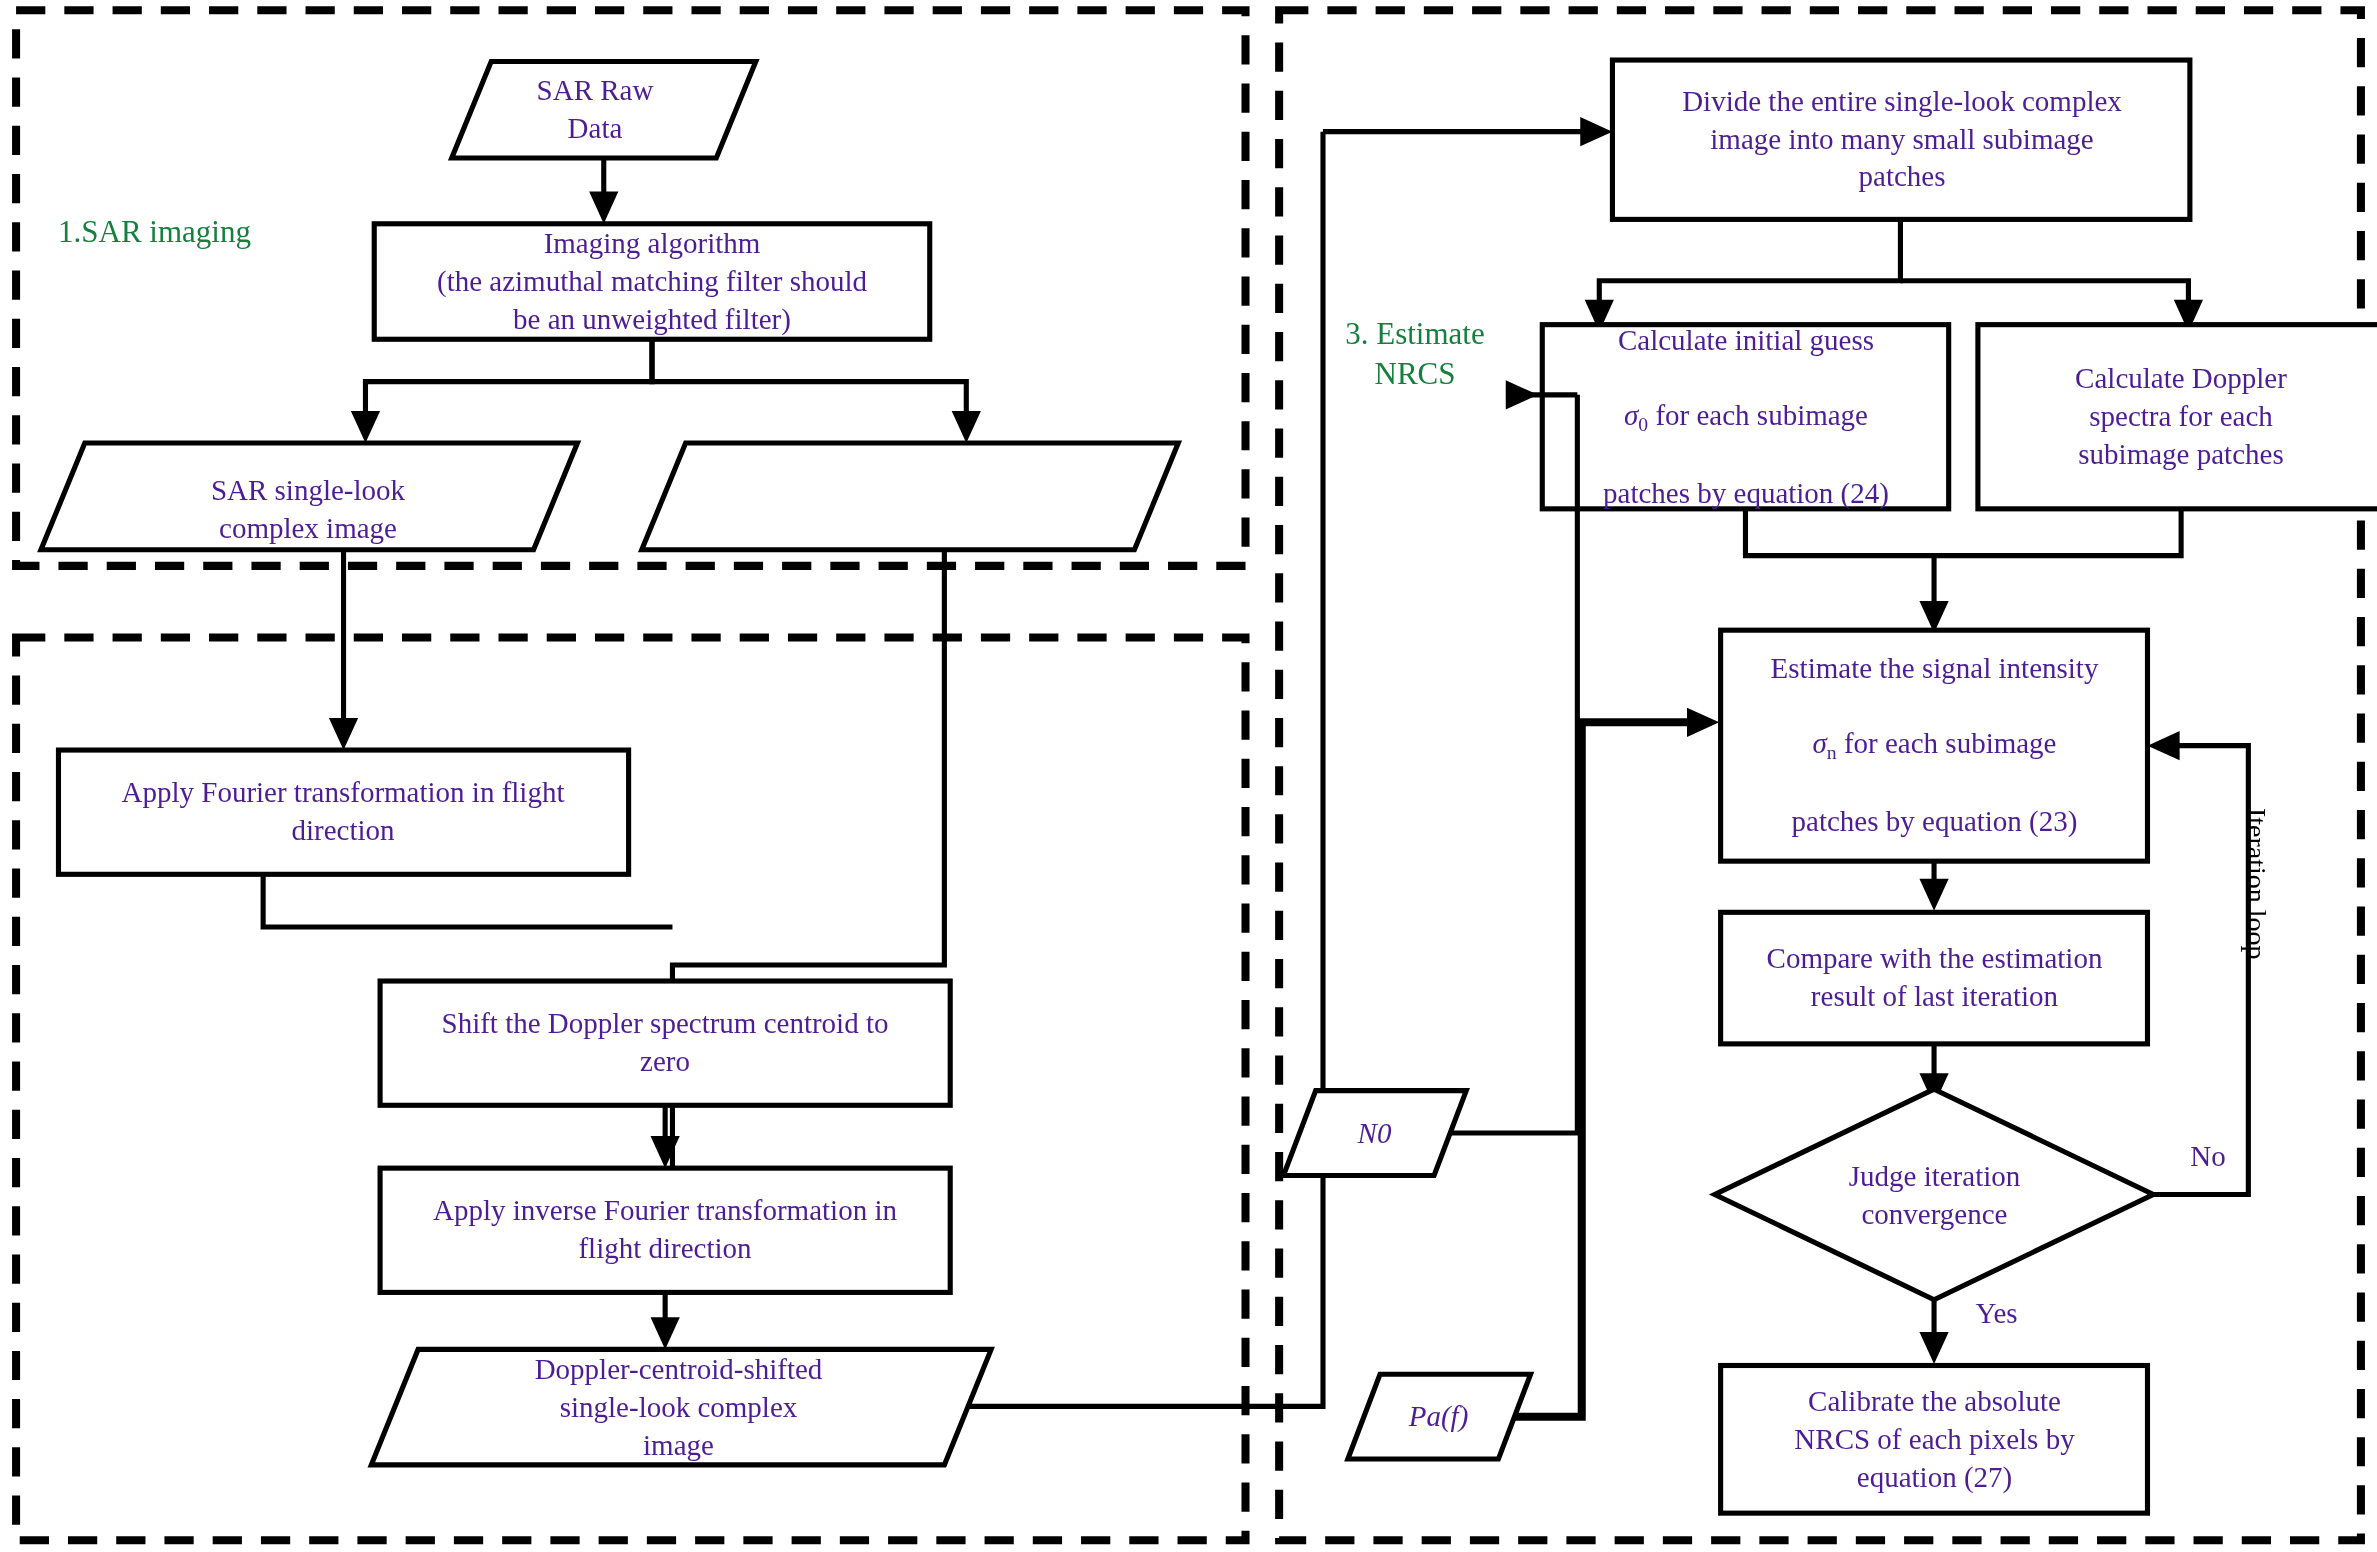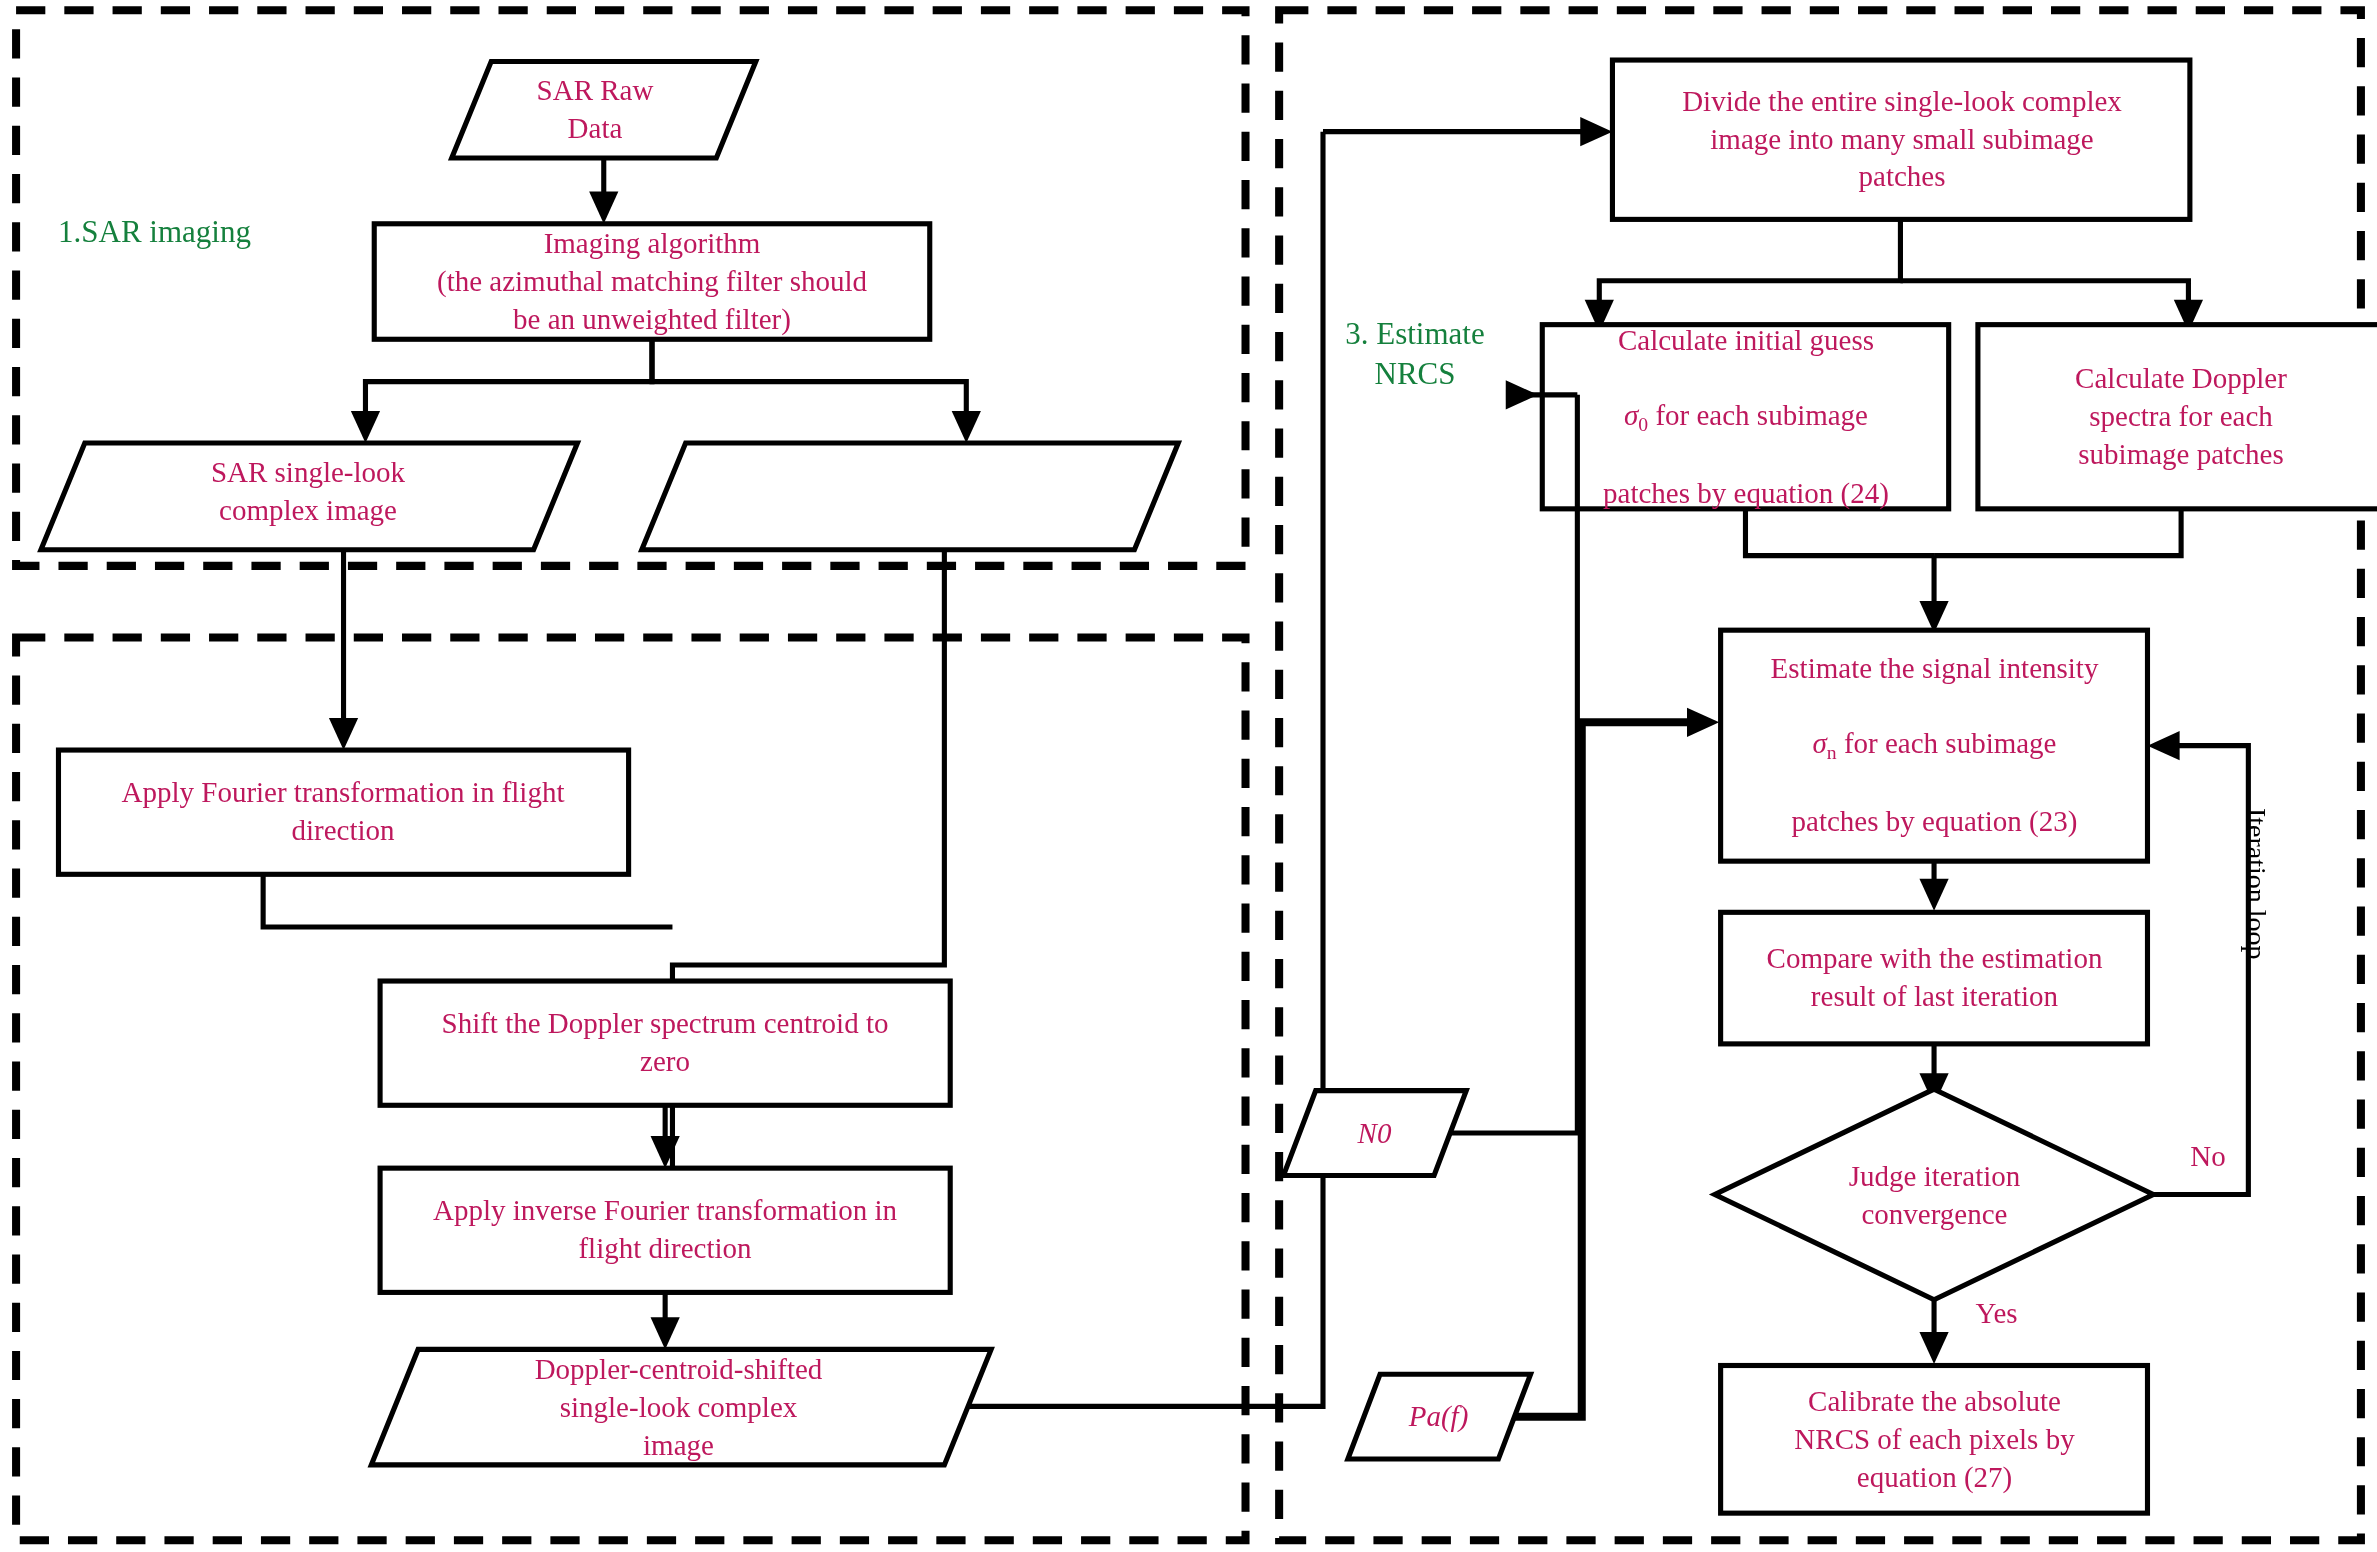--- a/index.html
+++ b/index.html
@@ -4,21 +4,21 @@
 <style>
   html,body{margin:0;padding:0;background:#ffffff;}
   #stage{position:relative;width:2377px;height:1552px;background:#ffffff;
          font-family:"Liberation Serif","DejaVu Serif",serif;}
   svg{position:absolute;left:0;top:0;width:2377px;height:1552px;}
   .shape{fill:#ffffff;stroke:#000000;stroke-width:7;}
   .line{stroke:#000000;stroke-width:7;fill:none;}
   .line-thick{stroke:#000000;stroke-width:11;fill:none;}
   .dash{stroke:#000000;stroke-width:11;fill:none;stroke-dasharray:40 26;}
   .arrowhead{fill:#000000;stroke:none;}
-  .lbl{position:absolute;text-align:center;color:#be185d;line-height:1.30;
+  .lbl{position:absolute;text-align:center;color:#4c1d95;line-height:1.30;
        font-size:29px;white-space:pre-line;}
   .lbl-box{display:flex;align-items:center;justify-content:center;}
   .sect{position:absolute;text-align:center;color:#15803d;font-size:31px;line-height:1.3;}
   .rot{position:absolute;font-size:28px;color:#000;
        transform:rotate(90deg);transform-origin:left top;white-space:nowrap;}
   .ital{font-style:italic;}
   sub{font-size:0.68em;vertical-align:-0.28em;}
 </style>
 </head>
 <body>
@@ -118,21 +118,21 @@
   <div class="sect" style="left:1309px;top:314px;width:212px;">3. Estimate
 NRCS</div>
 
   <div class="lbl lbl-box" style="left:456px;top:61px;width:278px;height:97px;">SAR Raw
 Data</div>
 
   <div class="lbl lbl-box" style="left:374px;top:224px;width:556px;height:116px;">Imaging algorithm
 (the azimuthal matching filter should
 be an unweighted filter)</div>
 
-  <div class="lbl lbl-box" style="left:56px;top:438px;width:504px;height:107px;">SAR single-look
+  <div class="lbl lbl-box" style="left:56px;top:456px;width:504px;height:107px;">SAR single-look
 complex image</div>
 
 
   <div class="lbl lbl-box" style="left:58px;top:750px;width:570px;height:124px;">Apply Fourier transformation in flight
 direction</div>
 
   <div class="lbl lbl-box" style="left:380px;top:981px;width:570px;height:124px;">Shift the Doppler spectrum centroid to
 zero</div>
 
   <div class="lbl lbl-box" style="left:380px;top:1168px;width:570px;height:124px;">Apply inverse Fourier transformation in

